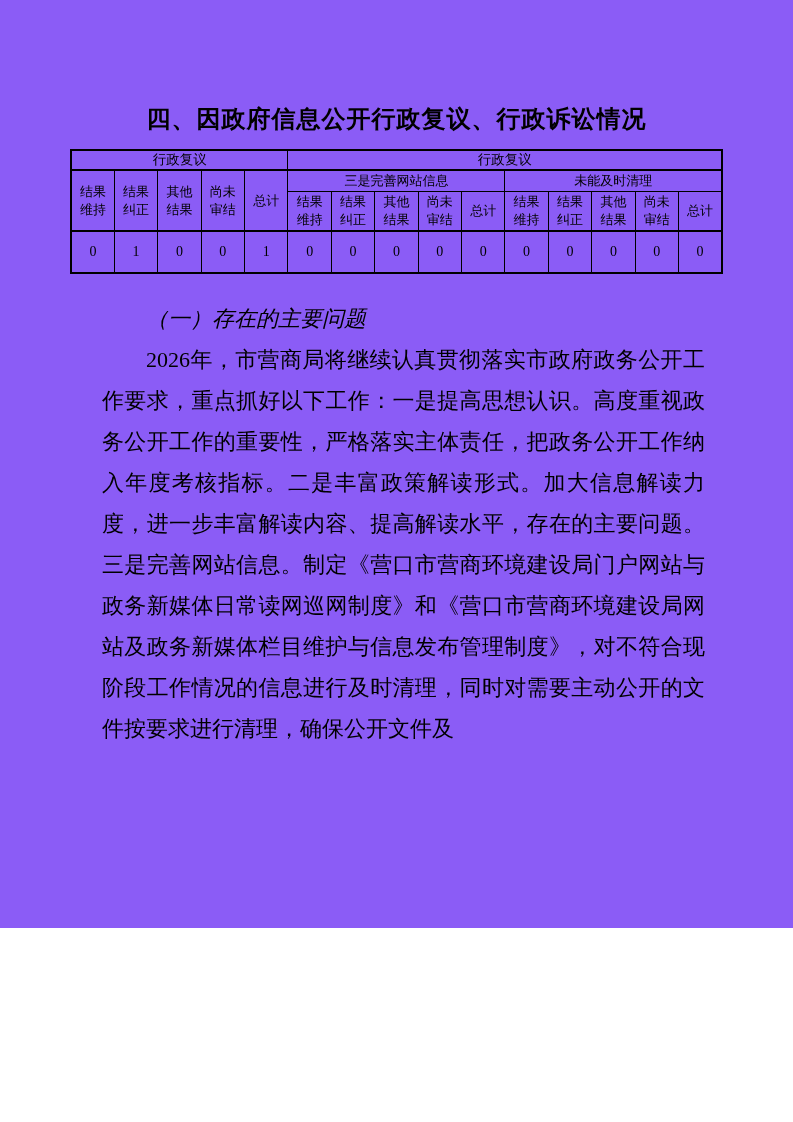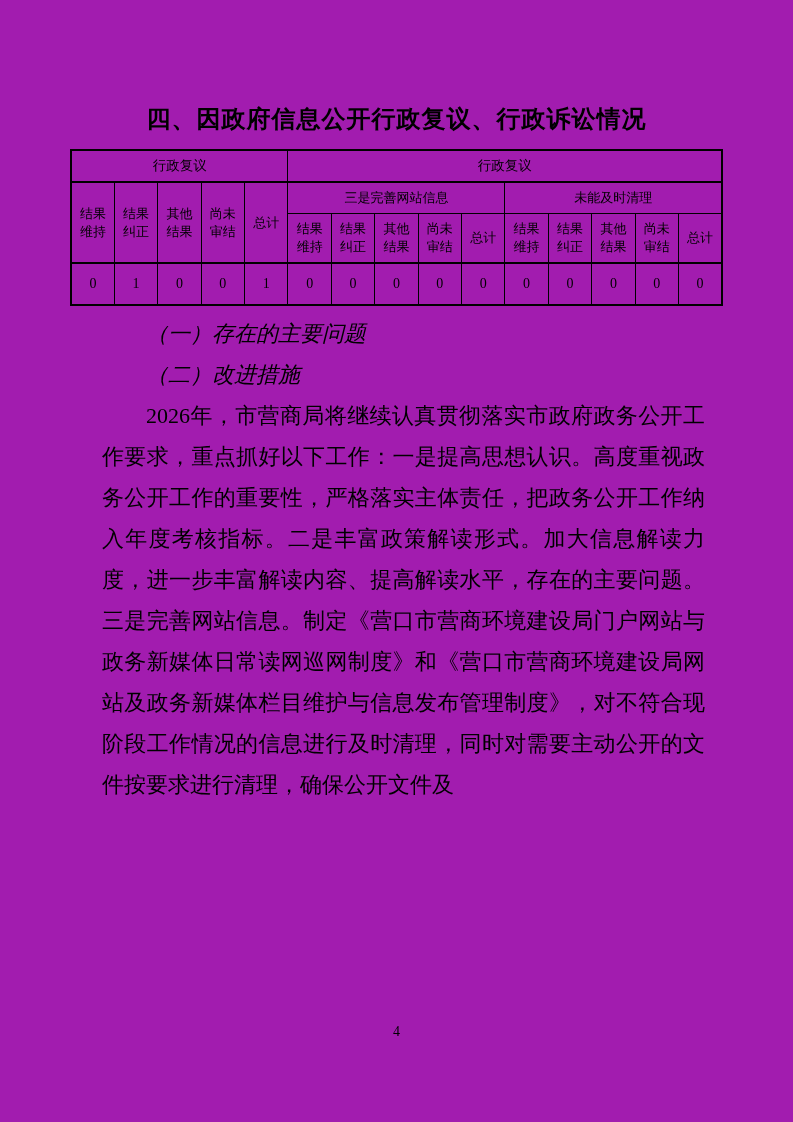--- a/index.html
+++ b/index.html
@@ -1,22 +1,22 @@
 <!DOCTYPE html>
 <html><head>
 <meta charset="utf-8">
 <style>
   * { margin: 0; padding: 0; box-sizing: border-box; }
   html, body { background: #ffffff; }
   .page {
     position: relative;
     width: 793px;
-    height: 1122px;
+    height: 928px;
     margin: 0 auto;
-    background: #a21caf;
+    background: #8b5cf6;
     color: #000000;
     overflow: hidden;
     font-family: "Liberation Serif", "DejaVu Serif", serif;
   }
   .sec-title {
     text-align: center;
     font-family: "Liberation Sans", "DejaVu Sans", sans-serif;
     font-weight: bold;
     font-size: 24px;
     line-height: 31px;
@@ -30,40 +30,40 @@
     margin: 15px 0 0 70px;
     width: 653px;
     table-layout: fixed;
     border-collapse: collapse;
     border: 2px solid #000;
   }
   table.stat-table td {
     border: 1px solid #000;
     text-align: center;
     vertical-align: middle;
-    padding: 6px;
+    padding: 0;
     font-size: 13px;
     line-height: 18px;
     color: #000;
   }
   tr.r1 td { height: 20px; border-bottom: 2px solid #000; font-size: 13.5px; }
   tr.r2 td.subgroup { height: 21px; }
   tr.r3 td { height: 40px; }
   tr.r4 td { height: 42px; border-top: 2px solid #000; font-size: 14px; }
   td.thickL { border-left: 2px solid #000; }
 
   .text-col { margin: 0 88px 0 102px; }
   .sub-heading {
     font-style: italic;
     font-size: 22px;
     line-height: 41px;
     text-indent: 44px;
     white-space: nowrap;
   }
-  .sub-heading-1 { margin-top: 7px; }
+  .sub-heading-1 { margin-top: 24px; }
   .body-para {
     font-size: 22px;
     line-height: 41px;
     text-indent: 44px;
     text-align: justify;
   }
   .page-number {
     position: absolute;
     left: 0; right: 0;
     top: 1024px;
@@ -180,19 +180,18 @@
         <td>0</td>
         <td>0</td>
         <td>0</td>
       </tr>
     </tbody>
   </table>
 
 
   <div class="text-col">
     <p class="sub-heading sub-heading-1">（一）存在的主要问题</p>
-    <p class="sub-heading">（二）改进措施</p>
     <p class="body-para">2026年，市营商局将继续认真贯彻落实市政府政务公开工作要求，重点抓好以下工作：一是提高思想认识。高度重视政务公开工作的重要性，严格落实主体责任，把政务公开工作纳入年度考核指标。二是丰富政策解读形式。加大信息解读力度，进一步丰富解读内容、提高解读水平，存在的主要问题。三是完善网站信息。制定《营口市营商环境建设局门户网站与政务新媒体日常读网巡网制度》和《营口市营商环境建设局网站及政务新媒体栏目维护与信息发布管理制度》，对不符合现阶段工作情况的信息进行及时清理，同时对需要主动公开的文件按要求进行清理，确保公开文件及</p>
   </div>
 
   <div class="page-number">4</div>
 
 </div>
 
 </body></html>

